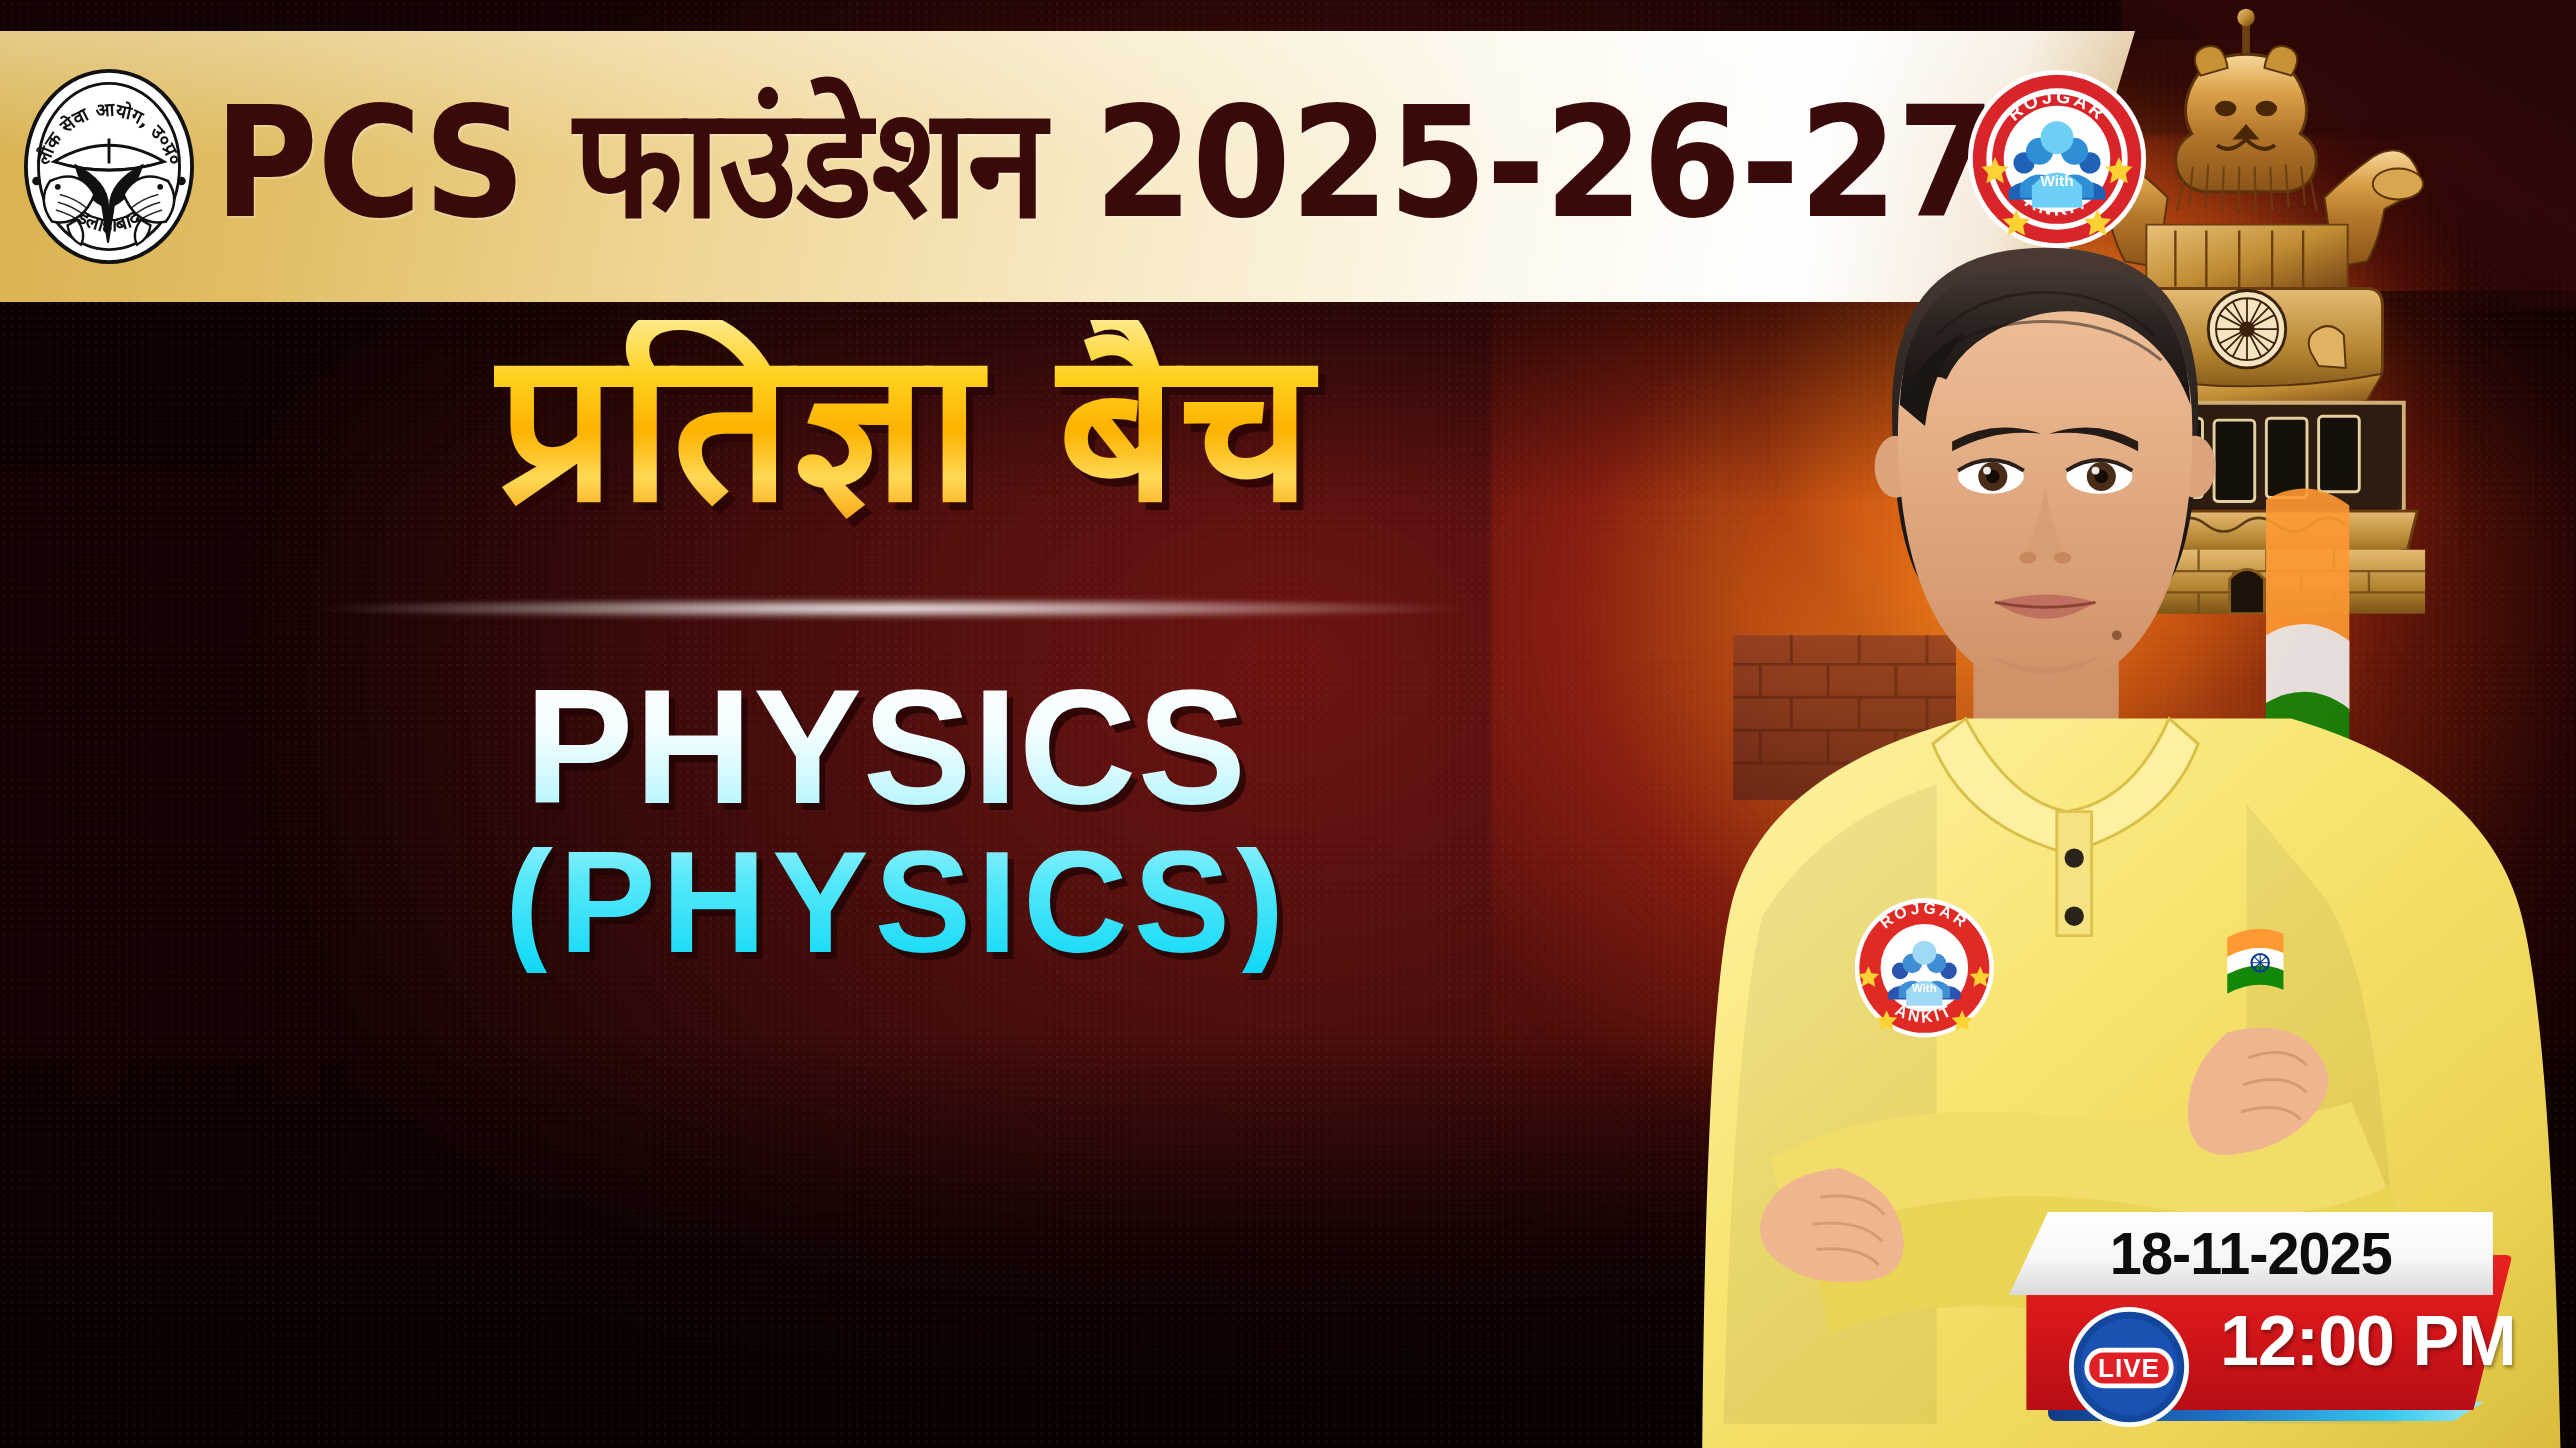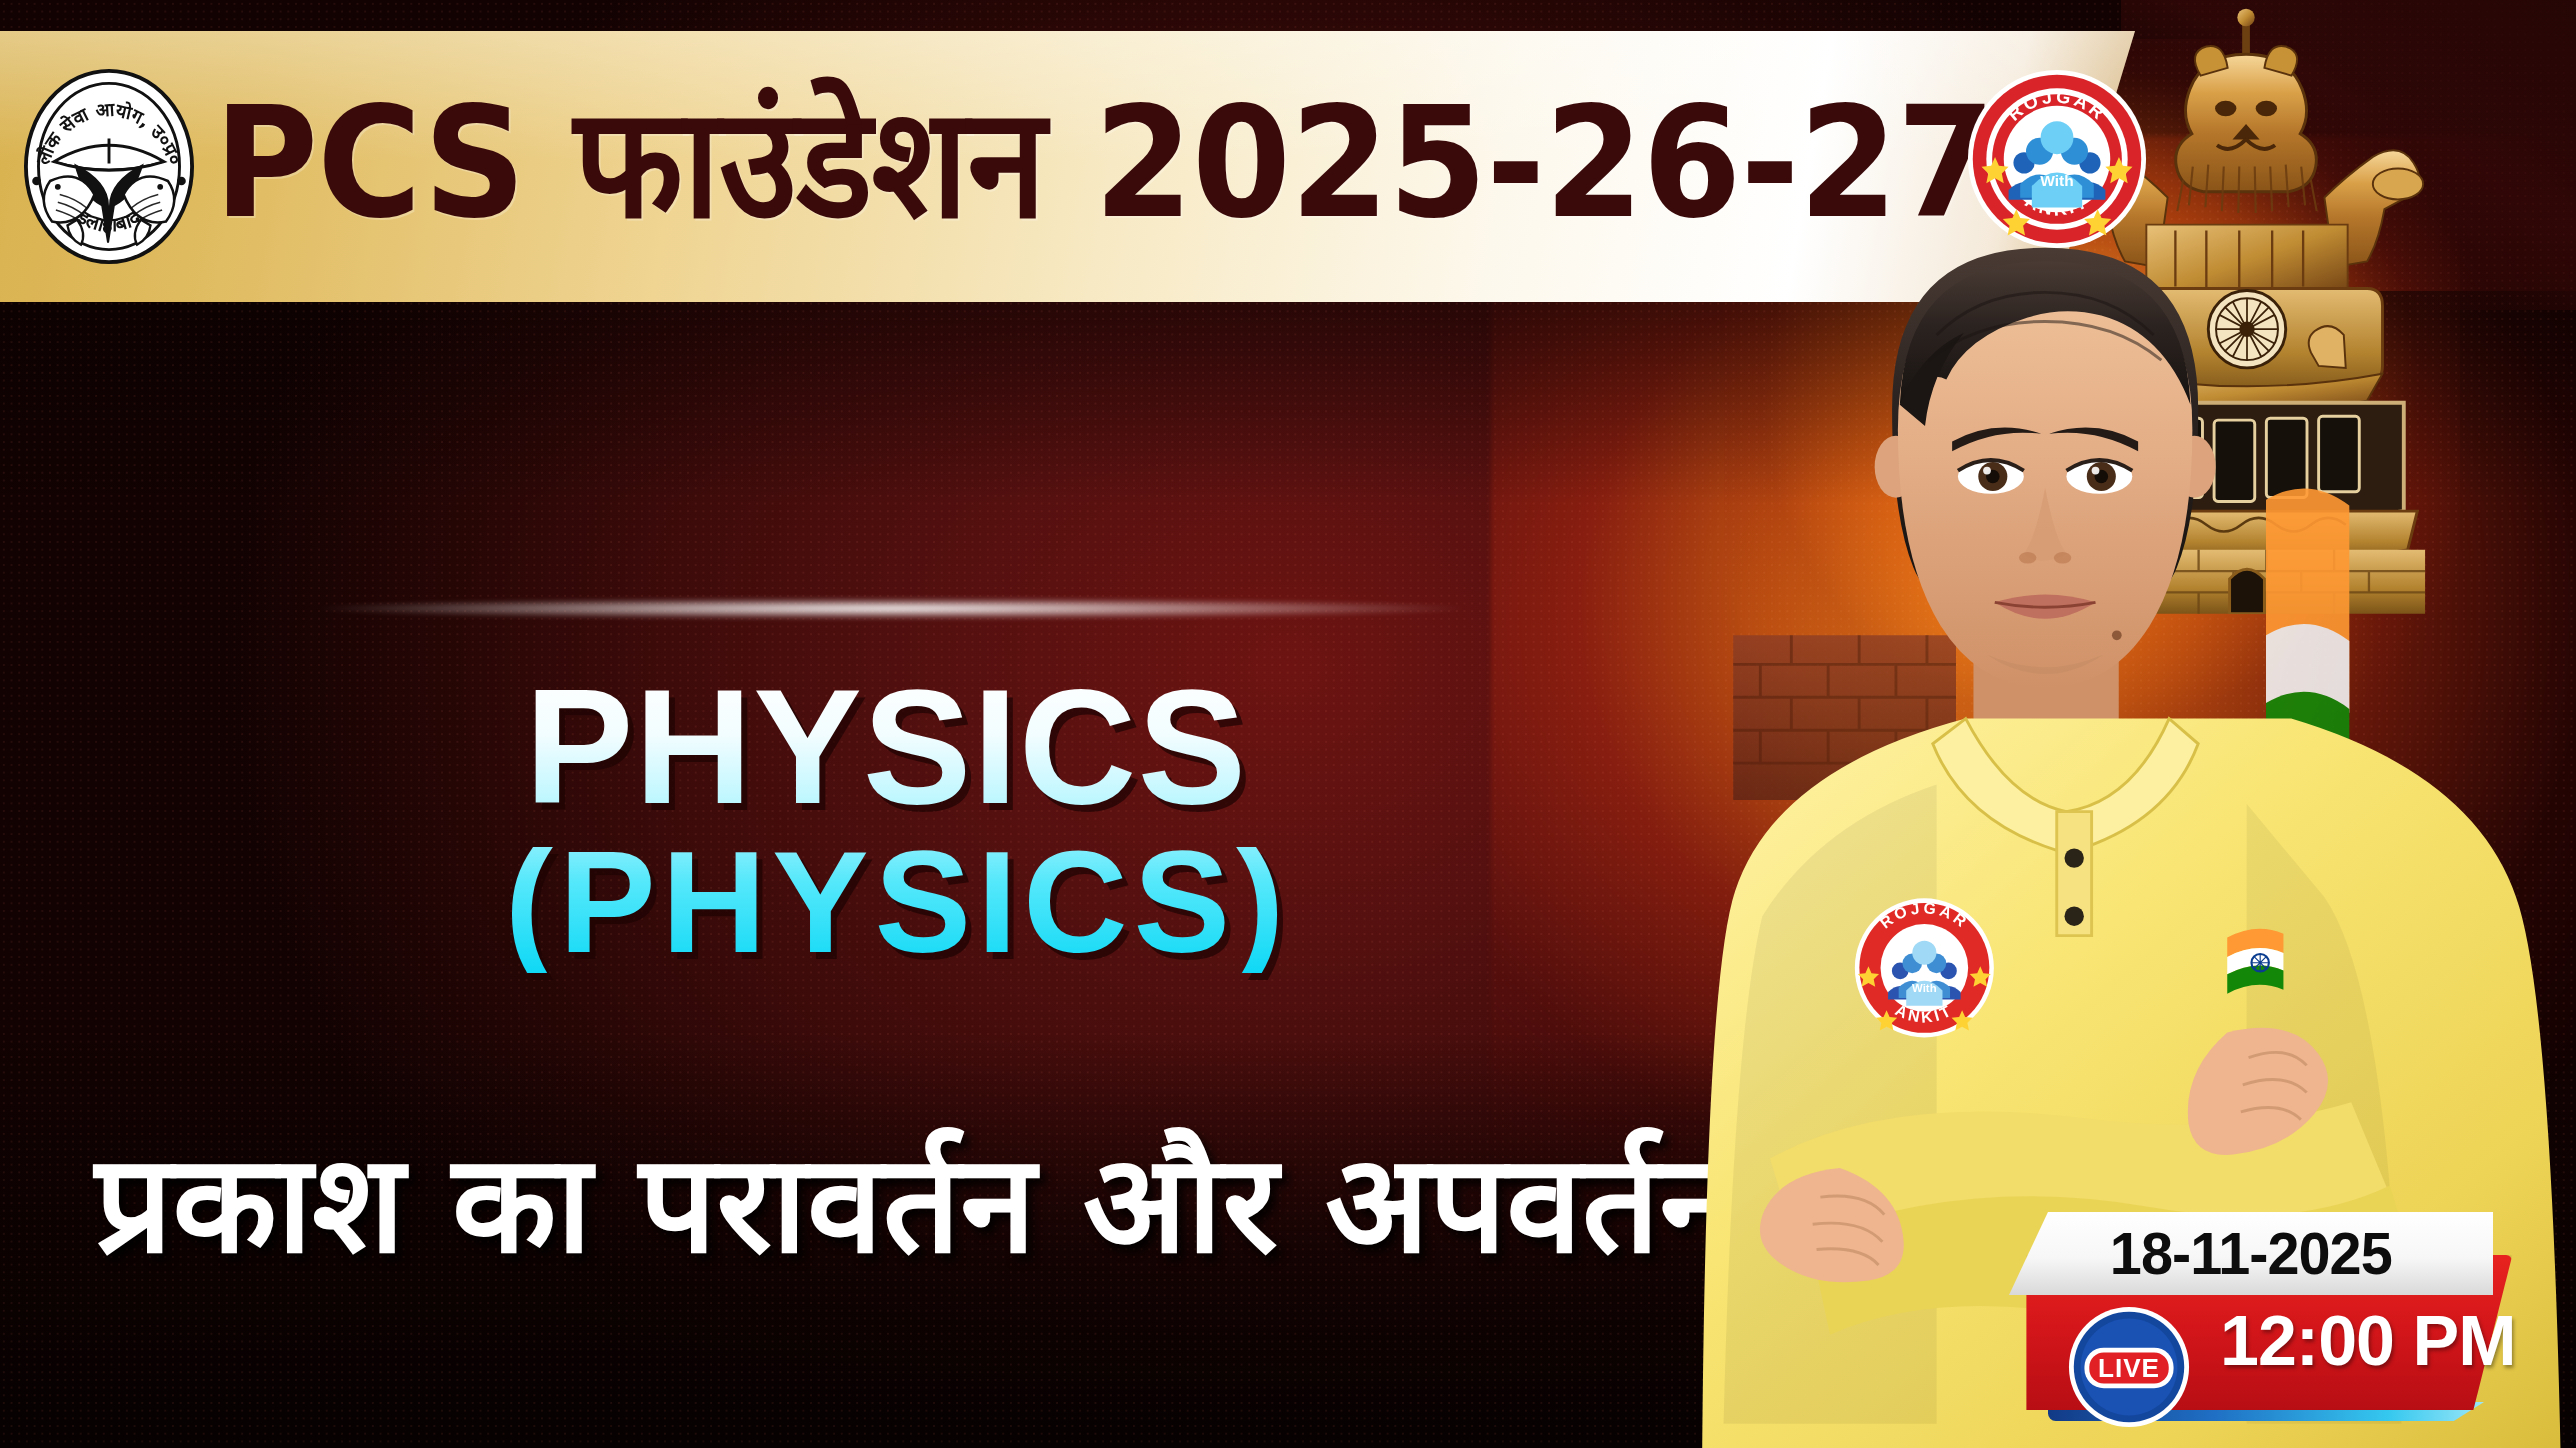--- a/index.html
+++ b/index.html
@@ -391,28 +391,28 @@
         <path d="M56 120 q20 -20 40 0 v14 h-40z" fill="#2f8fd6"></path>
         <circle cx="112" cy="86" r="14" fill="#2f8fd6"></circle>
         <path d="M92 120 q20 -20 40 0 v14 h-40z" fill="#2f8fd6"></path>
         <circle cx="94" cy="72" r="17" fill="#6dcff6"></circle>
         <path d="M68 122 q26 -28 52 0 v22 h-52z" fill="#6dcff6"></path>
         <text x="94" y="122" font-family="Liberation Sans, sans-serif" font-size="16" font-weight="700" fill="#ffffff" text-anchor="middle">With</text>
       </g>
     </svg>
   </div>
 
+  <div class="title-gold">प्रतिज्ञा बैच</div>
   <div class="gold-underglow"></div>
 
   <div class="title-cyan">
     <span>PHYSICS</span>
     <span class="sub">(PHYSICS)</span>
   </div>
 
-  <div class="title-white">प्रकाश का परावर्तन और अपवर्तन</div>
 
   <div class="presenter">
     <svg width="930" height="1269" viewBox="0 0 960 1310">
       <defs>
         <linearGradient id="shirt" x1="0" y1="0" x2="1" y2="1">
           <stop offset="0%" stop-color="#fff3a8"></stop>
           <stop offset="38%" stop-color="#f8e573"></stop>
           <stop offset="78%" stop-color="#edd355"></stop>
           <stop offset="100%" stop-color="#d9bc3c"></stop>
         </linearGradient>

